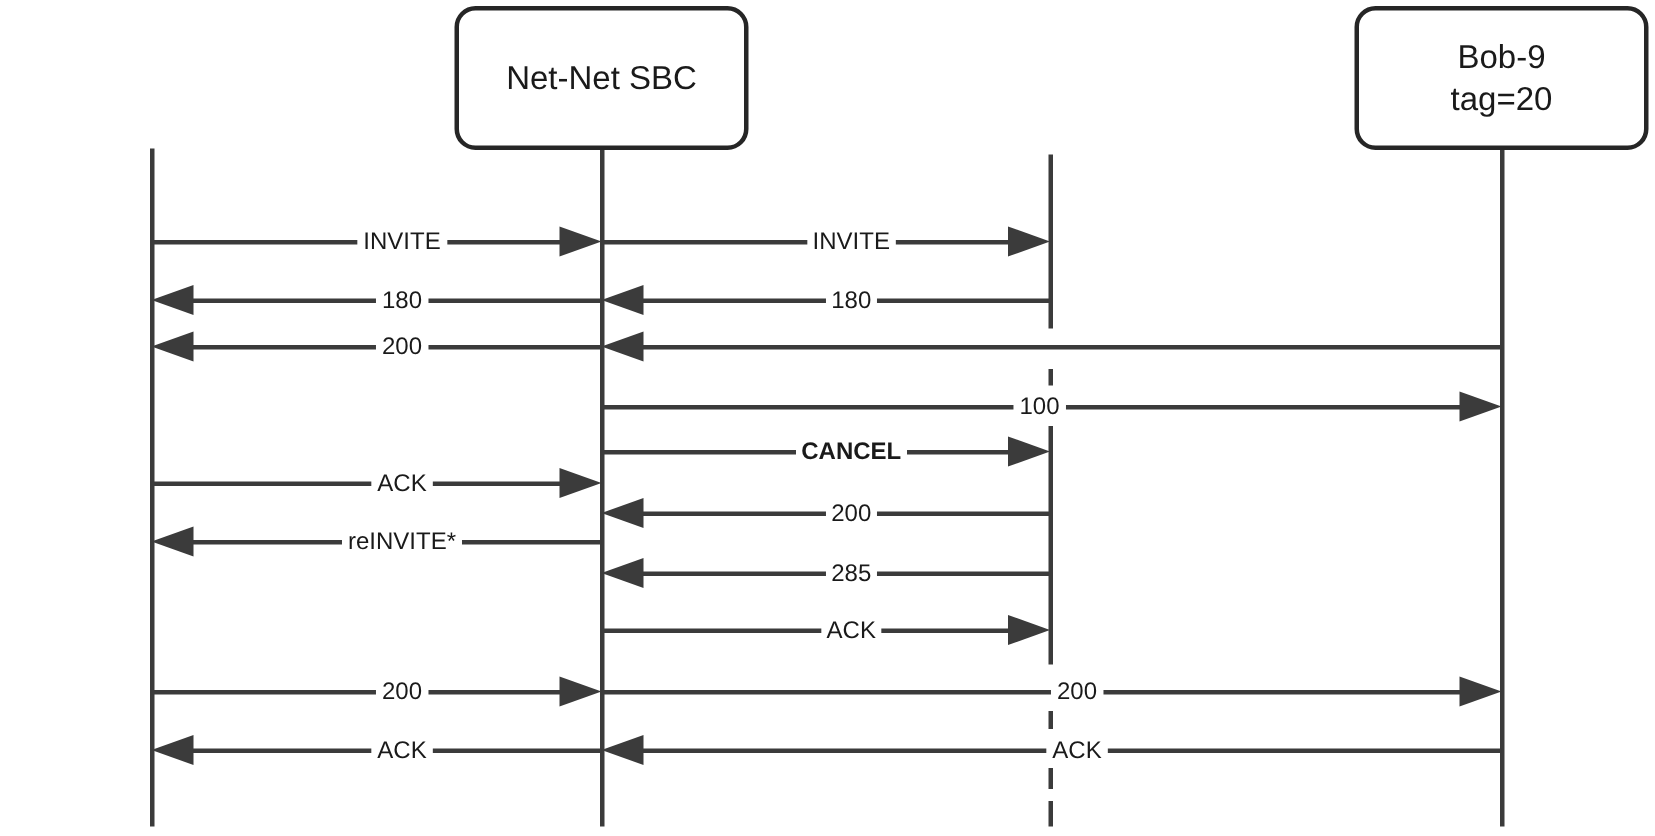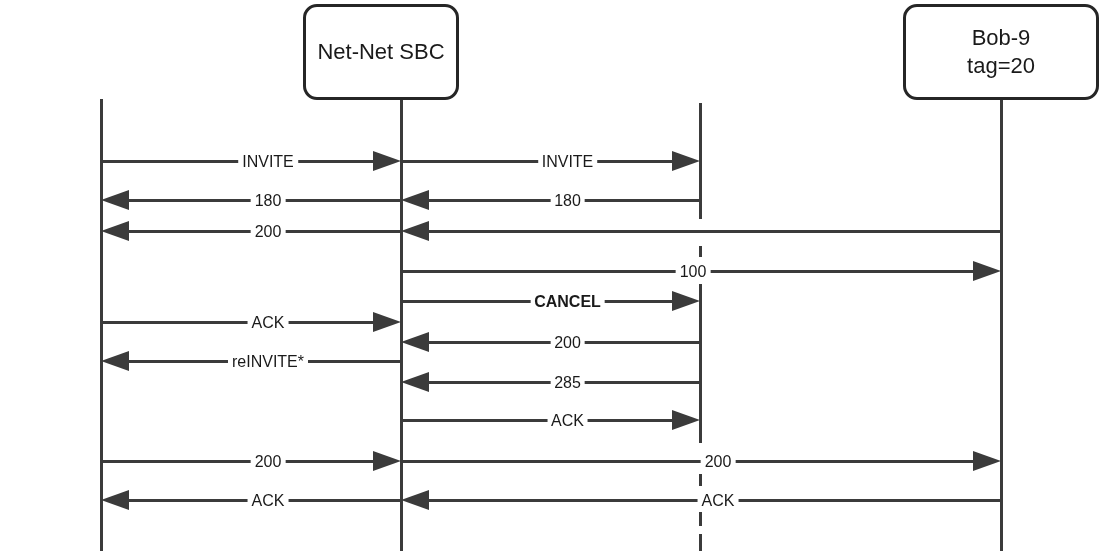--- a/index.html
+++ b/index.html
@@ -38,21 +38,21 @@
     background:#fff;padding:0 4px;
     font-size:16px;color:var(--text,#1a1a1a);
     white-space:nowrap;z-index:4;margin-left:17px;
   }
 </style>
 </head>
 <body>
 
 <div class="stage" id="stage" style="--bg: #ffffff; --line: #3b3b3b; --text: #1a1a1a; --box-border: #262626; width: 1103px; height: 557px;">
     <div class="lifeline" style="left: 99.5px; top: 99px; height: 452px;"></div>
-    <div class="actor-box" style="left: 303px; top: 4px; width: 156px; height: 96px;">
+    <div class="actor-box" style="left: 303px; top: 4px; width: 196px; height: 96px;">
       <div>Net-Net SBC</div>
     </div>
     <div class="lifeline" style="left: 399.5px; top: 98px; height: 453px;"></div>
     <div class="lifeline" style="left: 698.5px; top: 103px; height: 116px;"></div>
     <div class="lifeline" style="left: 698.5px; top: 246px; height: 11px;"></div>
     <div class="lifeline" style="left: 698.5px; top: 284px; height: 159px;"></div>
     <div class="lifeline" style="left: 698.5px; top: 474px; height: 12px;"></div>
     <div class="lifeline" style="left: 698.5px; top: 512px; height: 14px;"></div>
     <div class="lifeline" style="left: 698.5px; top: 534px; height: 17px;"></div>
     <div class="actor-box" style="left: 903px; top: 4px; width: 196px; height: 96px;">

